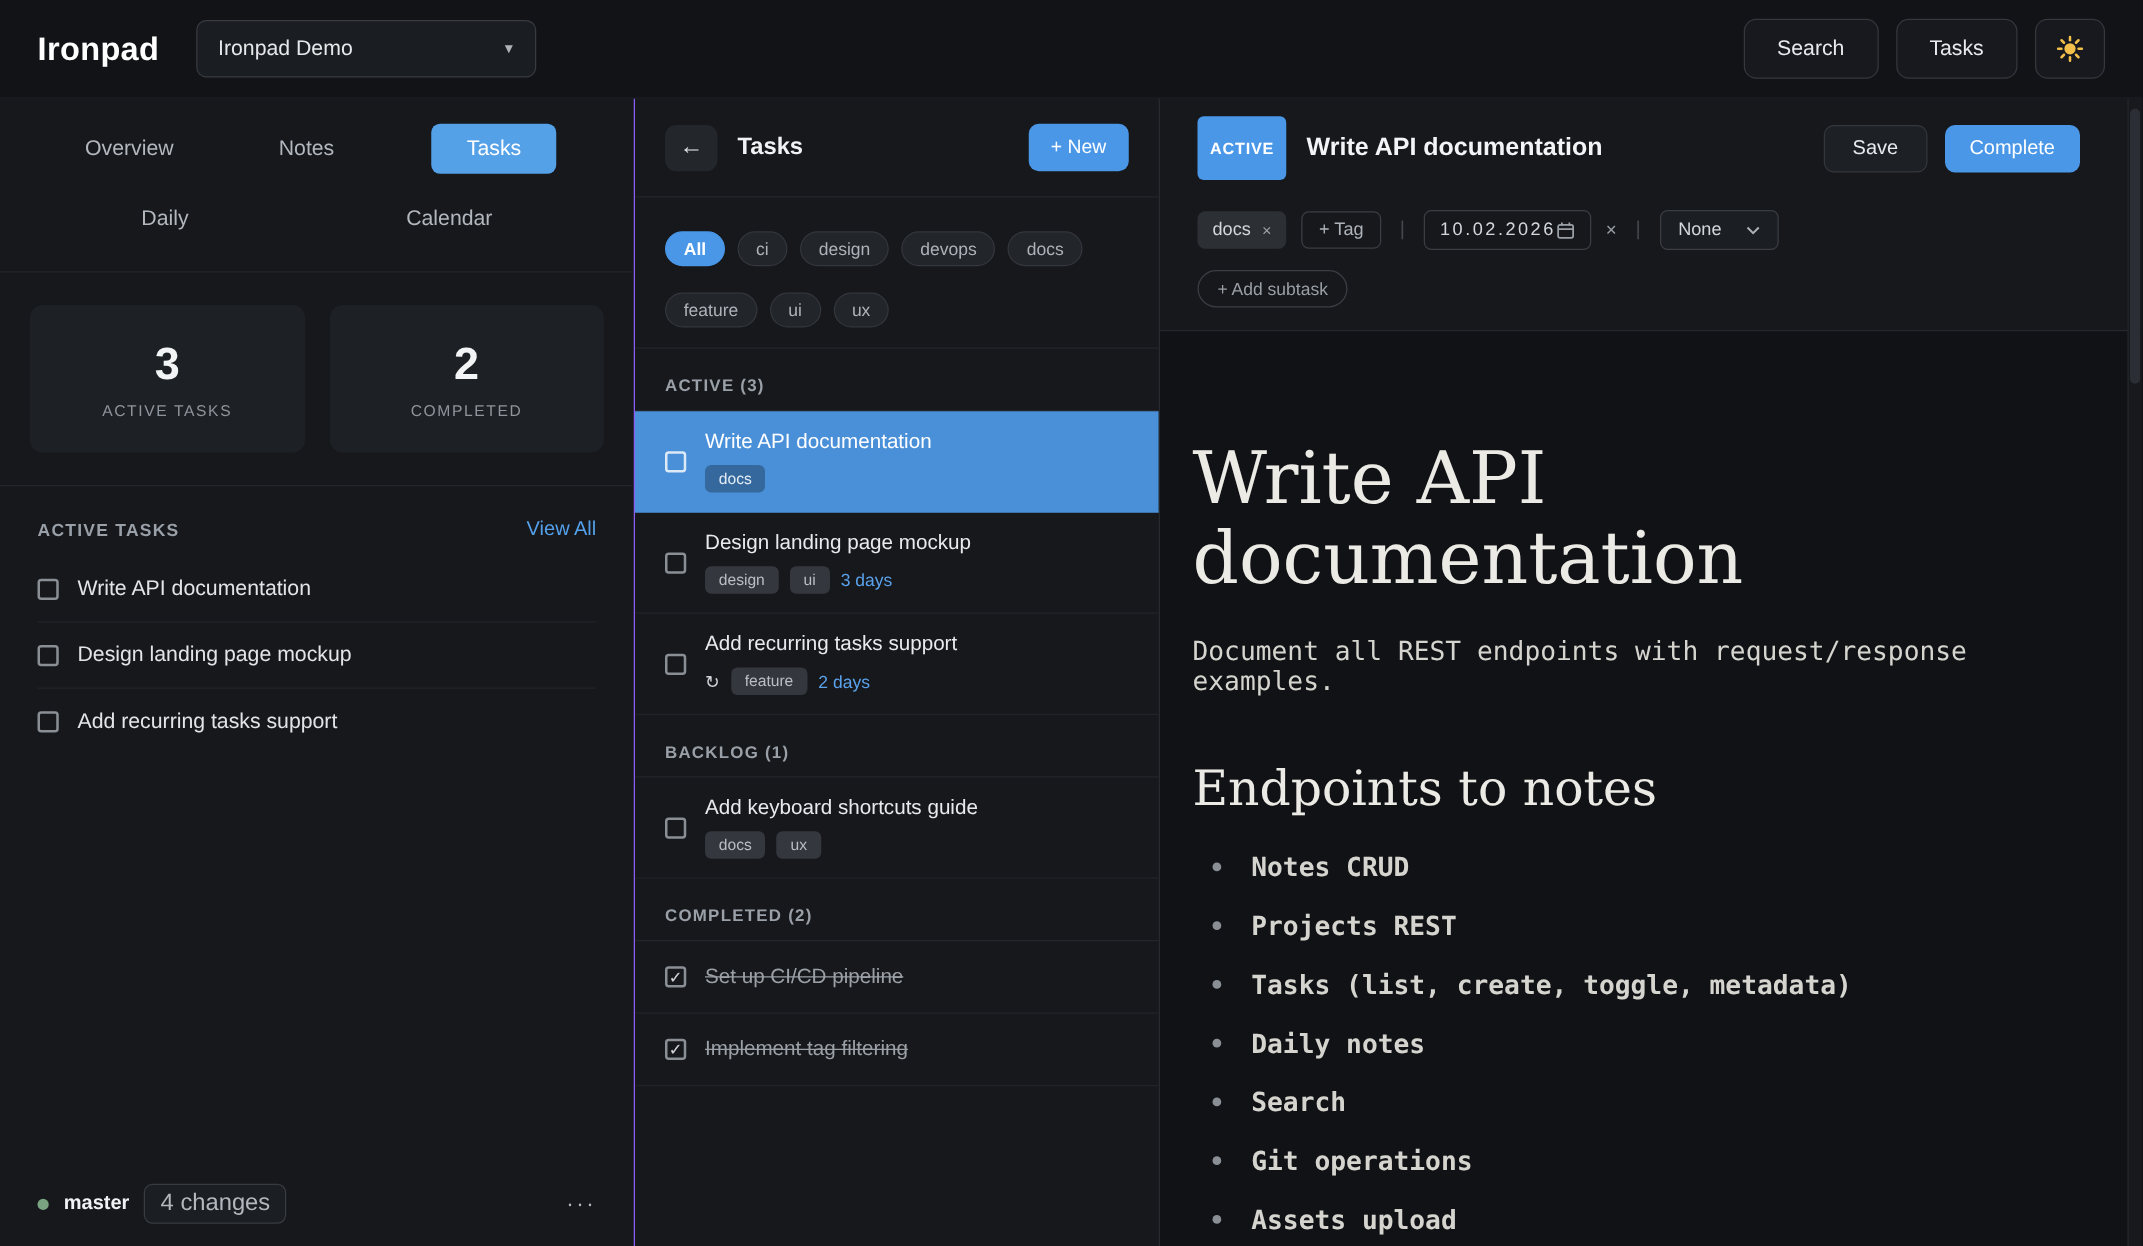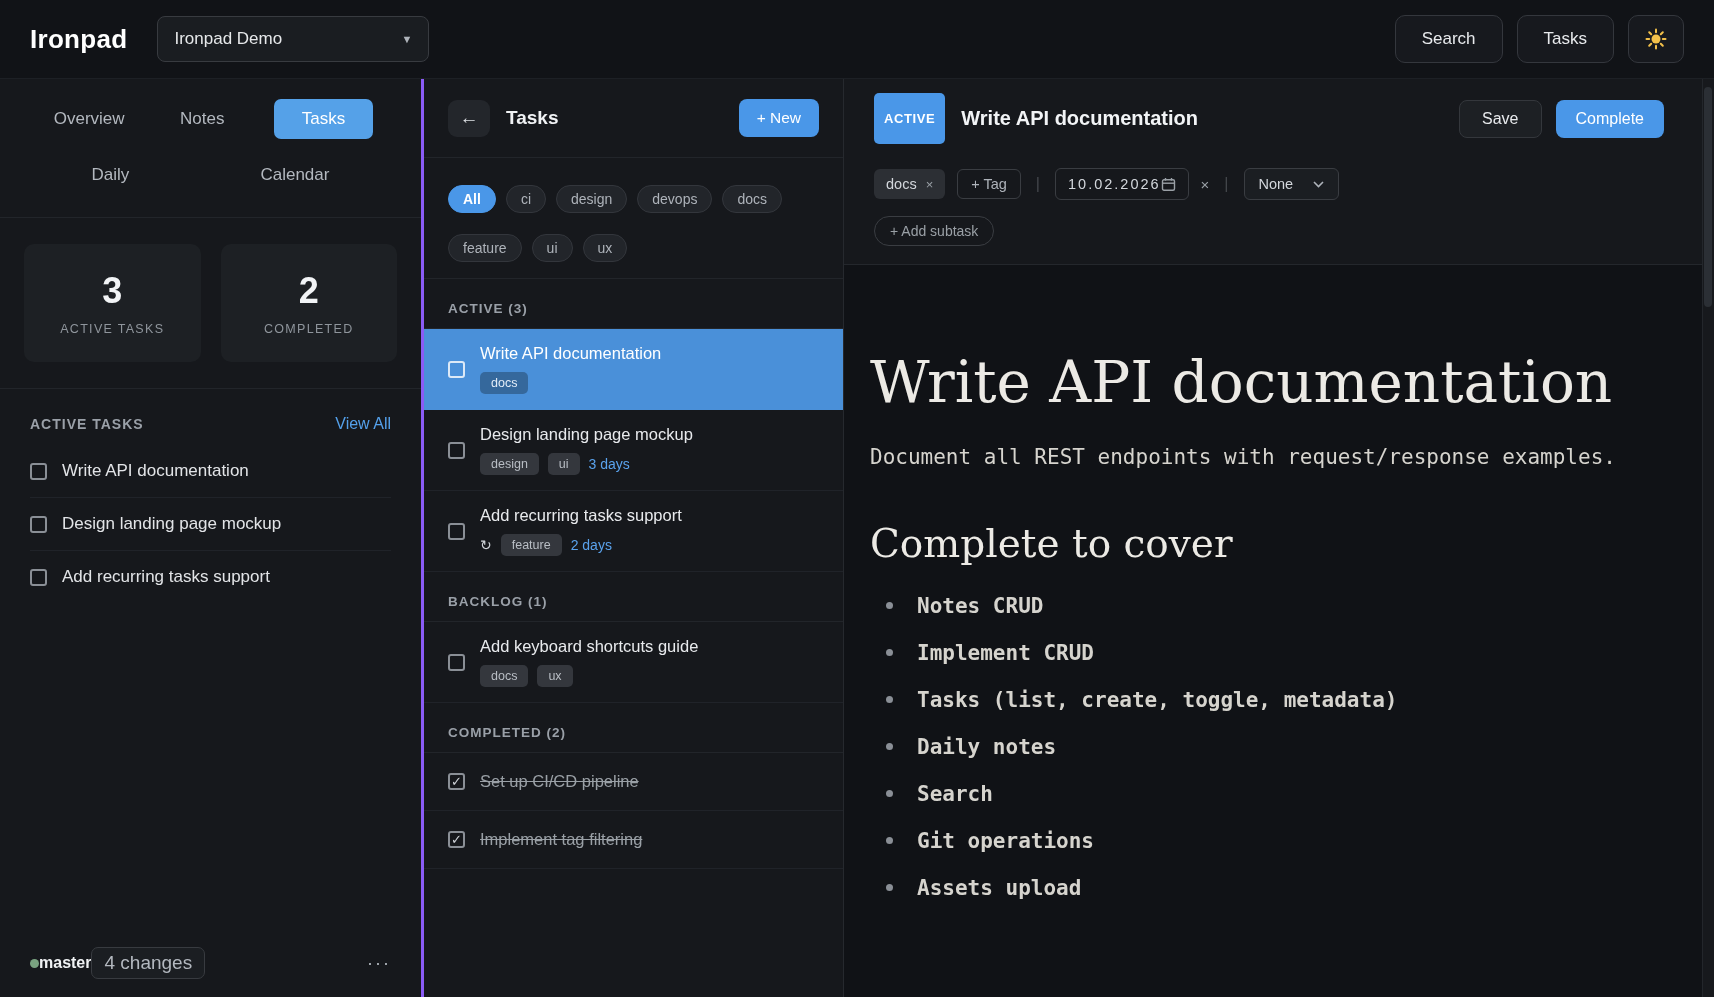--- a/index.html
+++ b/index.html
@@ -15,40 +15,40 @@
   .project-select { width:272px; height:46px; background:#1a1d21; border:1px solid #383b40; border-radius:8px; display:flex; align-items:center; justify-content:space-between; padding:0 16px; font-size:17px; color:#e6e8ea; cursor:pointer; }
   .chev-small { color:#aeb3ba; font-size:11px; }
   .top-right { margin-left:auto; display:flex; gap:14px; align-items:center; }
   .top-btn { height:48px; padding:0 26px; background:#17191e; border:1px solid #34373d; border-radius:10px; color:#e8eaed; font-size:17px; display:flex; align-items:center; justify-content:center; }
   .theme-btn { width:56px; padding:0; }
 
   
   .app { flex:1; display:flex; min-height:0; }
 
   
-  .sidebar { width:424px; flex:none; background:#16181c; border-right:3px solid #8b5cf6; display:flex; flex-direction:column; }
+  .sidebar { width:508px; flex:none; background:#16181c; border-right:1px solid #8b5cf6; display:flex; flex-direction:column; }
   .nav-rows { padding:20px 26px 24px; border-bottom:1px solid #22252a; }
   .nav-row { display:flex; justify-content:space-around; align-items:center; }
   .nav-row + .nav-row { margin-top:18px; }
   .nav-link { color:#b3b8bf; font-size:17px; background:none; border:none; padding:8px 6px; }
   .nav-link.active { background:#55a1e8; color:#fff; border-radius:7px; padding:10px 28px; }
   .stats { display:flex; gap:20px; padding:26px 24px; border-bottom:1px solid #22252a; }
   .stat-card { flex:1; background:#1d2024; border-radius:10px; height:118px; display:flex; flex-direction:column; align-items:center; justify-content:center; gap:10px; }
   .stat-value { font-size:36px; font-weight:700; color:#f2f4f6; }
   .stat-label { font-size:12.5px; letter-spacing:1.3px; color:#8f959c; }
   .active-sec { padding:26px 30px 0; }
   .sec-head { display:flex; justify-content:space-between; align-items:center; margin-bottom:12px; }
   .sec-title { font-size:14px; font-weight:700; letter-spacing:1px; color:#9aa0a8; }
   .view-all { color:#54a0ea; font-size:16px; background:none; border:none; }
   .check-item { display:flex; align-items:center; gap:15px; padding:16px 0; border-bottom:1px solid #202329; font-size:17px; color:#e2e4e7; cursor:pointer; }
   .check-item:last-child { border-bottom:none; }
   .checkbox { width:17px; height:17px; border:2px solid #8a8f96; border-radius:3px; flex:none; display:flex; align-items:center; justify-content:center; background:transparent; }
   .checkbox.checked::after { content:"✓"; font-size:13px; color:#cfd3d8; line-height:1; }
   .side-spacer { flex:1; }
-  .side-footer { display:flex; align-items:center; padding:18px 30px; }
+  .side-footer { display:flex; align-items:center; gap:12px; padding:18px 30px; }
   .branch-dot { width:9px; height:9px; border-radius:50%; background:#7aa381; flex:none; }
   .branch-name { font-weight:700; font-size:16px; color:#f0f2f4; }
   .changes-chip { border:1px solid #383b40; background:#1b1e22; color:#b3b8bf; font-size:19px; padding:4px 12px; border-radius:7px; }
   .menu-btn { margin-left:auto; color:#b3b8bf; font-size:18px; letter-spacing:2px; background:none; border:none; }
 
   
   .mid { width:420px; flex:none; background:#16181c; border-right:1px solid #26292e; display:flex; flex-direction:column; }
   .mid-header { height:79px; flex:none; display:flex; align-items:center; gap:16px; padding:0 24px; border-bottom:1px solid #22252a; }
   .back-btn { width:42px; height:37px; background:#23262b; border:none; border-radius:9px; color:#dfe2e6; font-size:19px; display:flex; align-items:center; justify-content:center; }
   .mid-title { font-size:19px; font-weight:700; color:#f0f2f4; }
@@ -319,29 +319,29 @@
         </div>
       </div>
 
       <div class="subtask-row">
         <button class="add-subtask">+ Add subtask</button>
       </div>
 
       <div class="doc">
         <div class="doc-h1">Write API documentation</div>
         <div class="doc-intro">Document all REST endpoints with request/response examples.</div>
-        <div class="doc-h2">Complete to cover</div>
+        <div class="doc-h2">Endpoints to notes</div>
         <ul class="doc-list">
           <li class="doc-li">
               <span class="bullet"></span>
               <span>Notes CRUD</span>
             </li>
           <li class="doc-li">
               <span class="bullet"></span>
-              <span>Implement CRUD</span>
+              <span>Projects REST</span>
             </li>
           <li class="doc-li">
               <span class="bullet"></span>
               <span>Tasks (list, create, toggle, metadata)</span>
             </li>
           <li class="doc-li">
               <span class="bullet"></span>
               <span>Daily notes</span>
             </li>
           <li class="doc-li">

